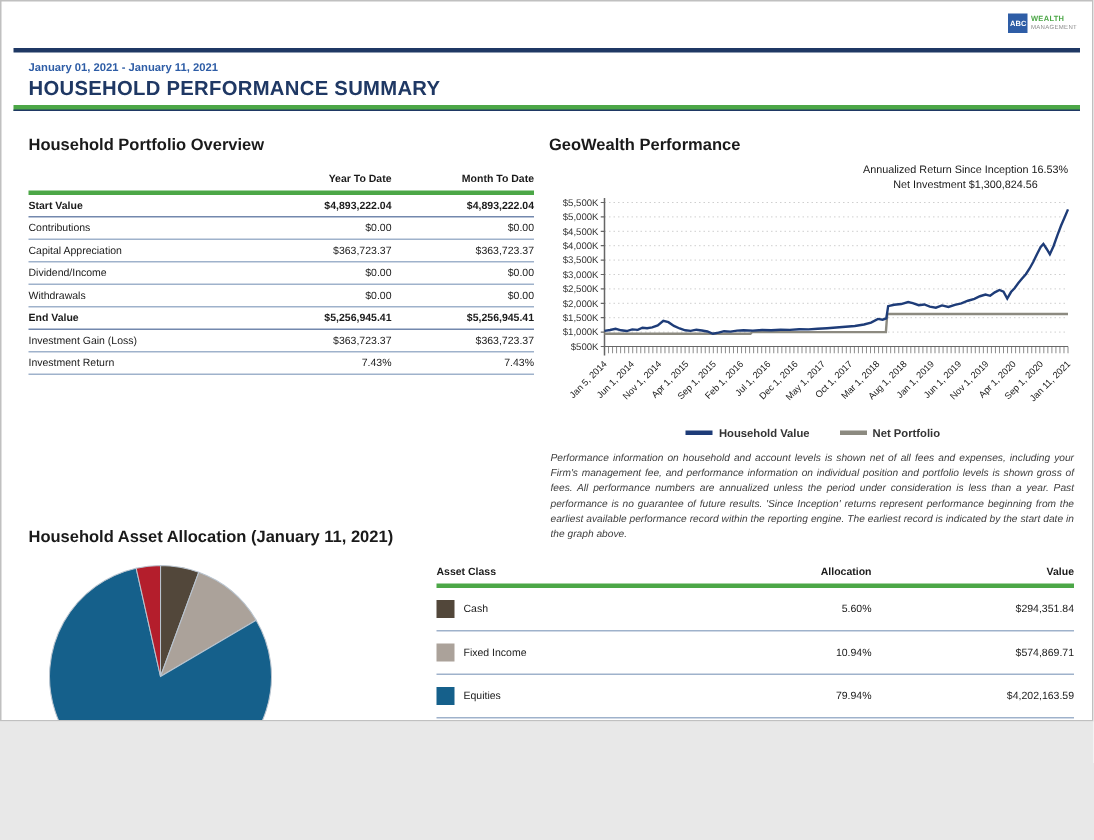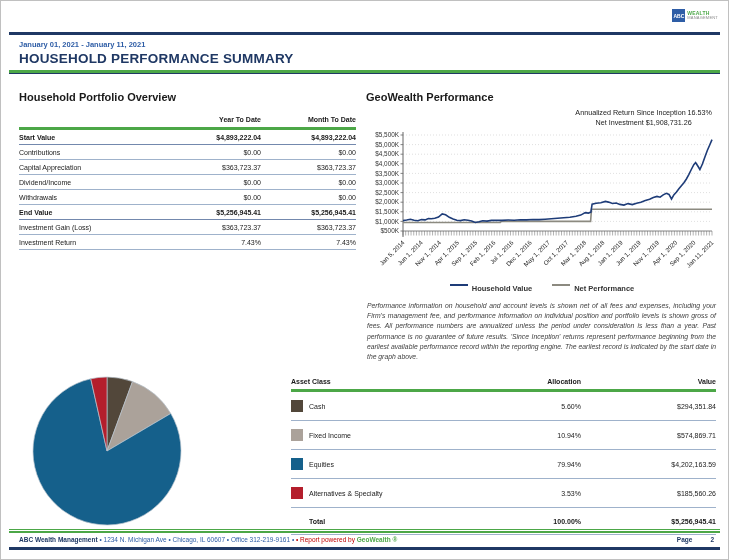--- a/index.html
+++ b/index.html
@@ -1,17 +1,17 @@
 <!DOCTYPE html>
 <html><head>
 <meta charset="utf-8">
 <style>
   html,body { margin:0; padding:0; background:#e8e8e8; }
   .page {
-    position:relative; width:729px; height:560px; background:#ffffff;
+    position:relative; width:729px; height:481px; background:#ffffff;
     font-family:"Liberation Sans", sans-serif; border:1px solid #c0c0c0;
     box-sizing:border-box; overflow:hidden;
   }
   
   .logo { position:absolute; top:8px; right:10px; display:flex; align-items:center; gap:2px; }
   .logo-box { width:13px; height:13px; background:#2e5da6; color:#fff; font-size:5px; font-weight:bold;
     display:flex; align-items:center; justify-content:center; }
   .logo-text { display:flex; flex-direction:column; line-height:1; }
   .logo-wealth { font-size:5px; font-weight:bold; color:#4ca747; letter-spacing:0.2px; }
   .logo-mgmt  { font-size:4px; color:#8a8a8a; letter-spacing:0.2px; }
@@ -33,21 +33,21 @@
   .ov-head { display:flex; font-weight:bold; padding:3px 0 4px 0; border-bottom:3px solid #4ca747; }
   .ov-row { display:flex; padding:3.5px 0; border-bottom:1px solid #9fb2cb; align-items:center; }
   .ov-row.bold { font-weight:bold; border-bottom:1.5px solid #7388ad; }
   .overview-table .c1 { width:137px; text-align:left; }
   .overview-table .c2 { width:105px; text-align:right; }
   .overview-table .c3 { width:95px;  text-align:right; }
   
   .annot { position:absolute; right:16px; top:107px; text-align:center; font-size:7.2px; color:#1a1a1a; line-height:1.35; }
   #perf-chart { position:absolute; left:366px; top:126px; }
   .legend { position:absolute; left:366px; top:283px; width:350px; display:flex; justify-content:center; gap:20px; align-items:center; }
-  .legend-item { display:flex; gap:4px; }
+  .legend-item { display:flex; align-items:center; gap:4px; }
   .legend-swatch { width:18px; height:2.4px; }
   .legend-label { font-size:7.5px; font-weight:bold; color:#333; }
   .disclaimer { position:absolute; left:366px; top:300px; width:349px; font-size:6.8px; font-style:italic;
     color:#3d3d3d; text-align:justify; line-height:1.5; }
   
   #pie { position:absolute; left:28px; top:372px; }
   
   .alloc-table { position:absolute; left:290px; top:374px; width:425px; font-size:7px; color:#1a1a1a; }
   .al-head { display:flex; font-weight:bold; padding:3px 0 4px 0; border-bottom:3px solid #4ca747; }
   .al-row { display:flex; align-items:center; height:28px; border-bottom:1px solid #9fb2cb; }
@@ -135,21 +135,21 @@
           <span class="c1">Investment Return</span>
           <span class="c2">7.43%</span>
           <span class="c3">7.43%</span>
         </div>
       </div>
   </div>
 
   <div class="section-title s2">GeoWealth Performance</div>
   <div class="annot">
     <div>Annualized Return Since Inception 16.53%</div>
-    <div>Net Investment $1,908,731.26</div>
+    <div>Net Investment $1,300,824.56</div>
   </div>
   <svg id="perf-chart" width="350" height="155" viewBox="0 0 350 155">
       <line x1="33.5" y1="104" x2="36" y2="104" stroke="#666" stroke-width="0.8"></line>
       <text x="32" y="106.2" font-size="6.4" text-anchor="end" fill="#333" font-family="&quot;Liberation Sans&quot;, sans-serif">$500K</text>
       <line x1="36" y1="94.4" x2="345" y2="94.4" stroke="#c9c9c9" stroke-width="0.6" stroke-dasharray="1,2"></line>
       <line x1="33.5" y1="94.4" x2="36" y2="94.4" stroke="#666" stroke-width="0.8"></line>
       <text x="32" y="96.60000000000001" font-size="6.4" text-anchor="end" fill="#333" font-family="&quot;Liberation Sans&quot;, sans-serif">$1,000K</text>
       <line x1="36" y1="84.8" x2="345" y2="84.8" stroke="#c9c9c9" stroke-width="0.6" stroke-dasharray="1,2"></line>
       <line x1="33.5" y1="84.8" x2="36" y2="84.8" stroke="#666" stroke-width="0.8"></line>
       <text x="32" y="87" font-size="6.4" text-anchor="end" fill="#333" font-family="&quot;Liberation Sans&quot;, sans-serif">$1,500K</text>
@@ -316,25 +316,26 @@
       <polyline points="36.0,95.5 133.3,95.5 134.3,94.4 223.6,94.4 224.5,82.3 345.0,82.3" fill="none" stroke="#8c8a80" stroke-width="1.6"></polyline>
       <polyline points="36.0,93.6 39.7,93.0 43.4,92.2 47.1,93.2 50.8,93.7 54.5,92.6 58.2,92.9 61.3,91.5 64.4,91.8 67.8,91.3 71.5,90.0 75.2,86.9 78.6,87.8 82.3,90.3 86.1,92.0 89.8,93.2 93.5,93.6 97.2,92.8 100.9,93.3 104.6,94.0 108.3,95.5 112.0,94.7 115.7,93.8 120.0,94.1 124.4,93.4 128.7,93.2 134.9,93.4 141.1,93.0 147.2,93.2 153.4,92.8 159.6,92.9 165.8,92.5 172.0,92.6 178.1,92.2 184.3,91.8 190.5,91.3 196.7,90.8 202.9,90.3 209.0,89.3 213.7,88.1 218.3,85.6 221.4,86.1 223.9,85.2 225.1,77.1 229.1,76.2 233.8,75.7 238.4,74.4 241.5,75.1 245.5,76.5 249.2,76.0 252.9,77.4 256.9,78.1 261.0,76.6 265.3,77.6 269.6,76.2 273.9,75.2 278.3,73.5 282.6,72.2 286.3,70.5 290.0,69.4 293.1,70.2 296.2,67.9 299.3,66.3 302.0,67.4 304.5,72.0 307.0,67.7 309.5,65.0 311.9,61.7 314.4,58.7 316.9,55.8 319.4,52.0 321.8,47.7 324.3,42.5 326.8,37.7 328.6,35.6 330.8,39.0 332.9,42.5 335.4,37.0 337.9,29.9 340.4,23.3 342.5,18.5 345.0,12.6" fill="none" stroke="#1e3c78" stroke-width="1.6"></polyline>
     </svg>
   <div class="legend" id="legend">
       <div class="legend-item">
         <span class="legend-swatch" style="background: rgb(30, 60, 120);"></span>
         <span class="legend-label">Household Value</span>
       </div>
       <div class="legend-item">
         <span class="legend-swatch" style="background: rgb(140, 138, 128);"></span>
-        <span class="legend-label">Net Performance</span>
+        <span class="legend-label">Net Portfolio</span>
       </div>
     </div>
   <div class="disclaimer">Performance information on household and account levels is shown net of all fees and expenses, including your Firm's management fee, and performance information on individual position and portfolio levels is shown gross of fees. All performance numbers are annualized unless the period under consideration is less than a year. Past performance is no guarantee of future results. 'Since Inception' returns represent performance beginning from the earliest available performance record within the reporting engine. The earliest record is indicated by the start date in the graph above.</div>
 
+  <div class="section-title s3">Household Asset Allocation (January 11, 2021)</div>
   <svg id="pie" width="156" height="156" viewBox="0 0 156 156">
       <path d="M 78 78 L 78 4 A 74 74 0 0 1 103.50357631491426 8.533694533613314 Z" fill="#52473a" stroke="#b9c4cf" stroke-width="0.7"></path>
       <path d="M 78 78 L 103.50357631491426 8.533694533613314 A 74 74 0 0 1 141.78938141849784 40.491136804144496 Z" fill="#aba29a" stroke="#b9c4cf" stroke-width="0.7"></path>
       <path d="M 78 78 L 141.78938141849784 40.491136804144496 A 74 74 0 1 1 61.766661291502274 5.802502021363722 Z" fill="#15608b" stroke="#b9c4cf" stroke-width="0.7"></path>
       <path d="M 78 78 L 61.766661291502274 5.802502021363722 A 74 74 0 0 1 78.04649556821377 4.000014607014037 Z" fill="#b41e2c" stroke="#b9c4cf" stroke-width="0.7"></path>
     </svg>
   <div class="alloc-table">
     <div class="al-head">
       <span class="c1">Asset Class</span>
       <span class="c2">Allocation</span>

